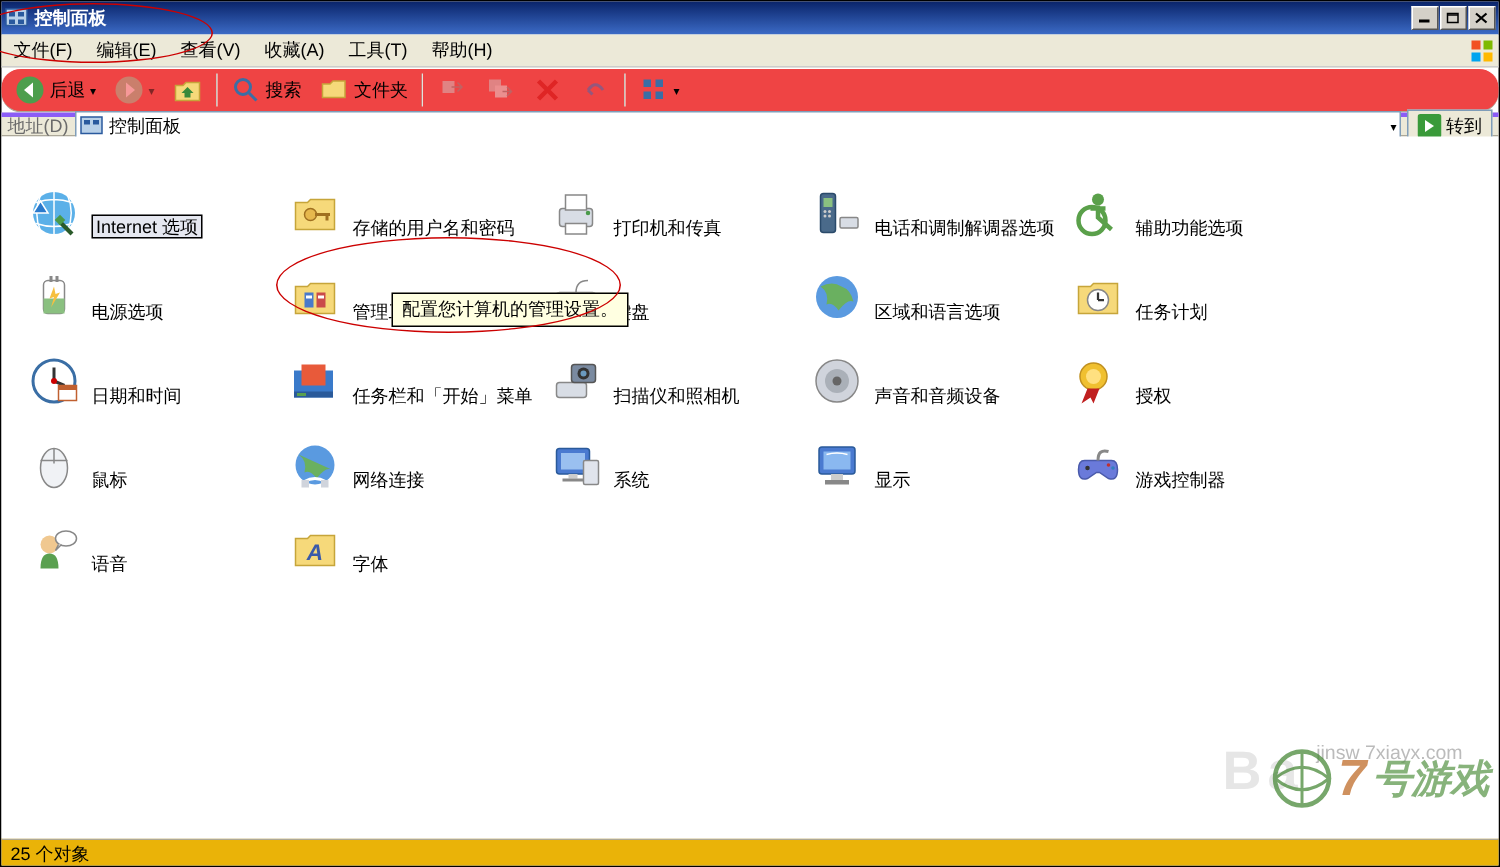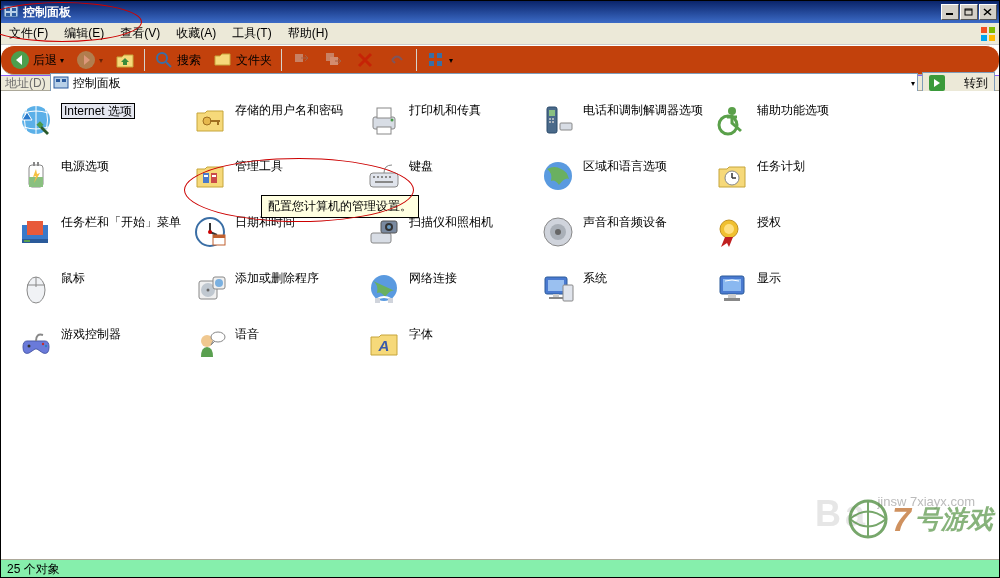--- a/index.html
+++ b/index.html
@@ -10,41 +10,41 @@
 .titlebar { background: linear-gradient(#0a246a, #3c6bc6); color: #fff; display: flex; align-items: center; height: 22px; padding: 0 2px; font-size: 12px; }
 .titlebar-icon { width: 16px; height: 16px; margin-right: 4px; display:inline-flex; align-items:center; justify-content:center; }
 .titlebar-title { flex: 1; font-weight: bold; }
 .win-btns { display: flex; gap: 0; }
 .win-btn { width: 18px; height: 16px; background: #d4d0c8; border: 1px solid #fff; border-right-color: #555; border-bottom-color: #555; display: flex; align-items: center; justify-content: center; font-size: 9px; color: #000; margin-left: 1px; cursor: pointer; }
 
 .menubar { background: #ece9d8; display: flex; align-items: center; height: 22px; font-size: 12px; border-bottom: 1px solid #ccc; position: relative; }
 .menu-item { padding: 3px 8px; cursor: pointer; }
 .win-flag { position: absolute; right: 2px; top: 2px; width: 18px; height: 18px; }
 
-.toolbar { background: #c2410c; display: flex; align-items: center; height: 30px; border-top: 1px solid #fff; border-bottom: 1px solid #aca899; font-size: 12px; padding: 0 4px; gap: 2px; border-radius: 13px; }
+.toolbar { background: #ef4444; display: flex; align-items: center; height: 30px; border-top: 1px solid #fff; border-bottom: 1px solid #aca899; font-size: 12px; padding: 0 4px; gap: 2px; border-radius: 13px; }
 .tb-btn { display: flex; align-items: center; padding: 2px 4px; gap: 3px; cursor: pointer; border: 1px solid transparent; border-radius: 2px; }
 .tb-sep { width: 1px; height: 22px; background: linear-gradient(to right, #aca899, #fff); margin: 0 2px; }
 .tb-ico { width: 20px; height: 20px; display:inline-flex; align-items:center; justify-content:center; }
 .disabled { opacity: .45; }
 
-.addrbar { background: #ece9d8; display: flex; align-items: center; height: 16px; border-top: 1px solid #8b5cf6; border-bottom: 1px solid #aca899; font-size: 12px; padding: 0 4px; gap: 4px; }
+.addrbar { background: #ece9d8; display: flex; align-items: center; height: 16px; border-top: 3px solid #8b5cf6; border-bottom: 1px solid #aca899; font-size: 12px; padding: 0 4px; gap: 4px; }
 .addr-label { color: #6b6b6b; }
 .addr-input { flex: 1; background: #fff; border: 1px solid #7f9db9; height: 20px; display: flex; align-items: center; padding: 0 2px; gap: 4px; }
-.addr-go { display: flex; align-items: center; gap: 19px; padding: 2px 6px; border: 1px solid #7f9db9; background: #ece9d8; cursor: pointer; }
+.addr-go { display: flex; align-items: center; gap: 3px; padding: 2px 6px; border: 1px solid #7f9db9; background: #ece9d8; cursor: pointer; }
 
 .content { flex: 1; background: #fff; position: relative; overflow: hidden; }
 .grid { display: grid; grid-template-columns: repeat(5, 170px); grid-auto-rows: 56px; padding: 12px 18px; gap: 0 4px; position: absolute; inset: 0; }
-.item { display: flex; align-items: flex-start; gap: 8px; cursor: pointer; }
+.item { display: flex; align-items: flex-end; gap: 8px; cursor: pointer; }
 .icon { width: 34px; height: 34px; flex-shrink: 0; display:flex; align-items:center; justify-content:center; }
 .label { font-size: 12px; max-width: 120px; line-height: 14px; }
 .label.selected { border: 1px solid #000; background: #e5e7f0; padding: 0 2px; }
 
 .tooltip { position: absolute; left: 260px; top: 104px; background: #ffffe1; border: 1px solid #000; font-size: 12px; padding: 2px 6px; z-index: 10; text-align: center; }
 
-.statusbar { background: #86efac; border-top: 1px solid #aca899; height: 18px; font-size: 12px; padding: 1px 6px; color: #000; }
+.statusbar { background: #eab308; border-top: 1px solid #aca899; height: 18px; font-size: 12px; padding: 1px 6px; color: #000; }
 
 .ann-top { position: absolute; left: -18px; top: 2px; width: 160px; height: 40px; border: 1.5px solid #c00; border-radius: 50%; z-index: 20; pointer-events: none; }
 .ann-mid { position: absolute; left: 184px; top: 158px; width: 230px; height: 64px; border: 1.5px solid #c00; border-radius: 50%; z-index: 20; pointer-events: none; }
 
 .watermark { position: absolute; right: 6px; bottom: 20px; font-size: 26px; font-style: italic; font-weight: bold; color: #609a50; opacity: .75; display:flex; align-items:center; gap:4px; }
 .watermark-bd { position: absolute; right: 130px; bottom: 24px; font-size: 36px; color: #e6e6e6; font-weight: bold; letter-spacing: 4px; }
 .watermark-url { position:absolute; right:24px; bottom:50px; font-size:13px; color:#bbb;margin-left:16px; }
 
 .dropdown-arrow { font-size: 8px; color:#000; }
 </style>
@@ -333,44 +333,44 @@
               <circle cx="17" cy="19" r="7" fill="#fff" stroke="#888"></circle>
               <line x1="17" y1="19" x2="17" y2="14" stroke="#333" stroke-width="1.5"></line>
               <line x1="17" y1="19" x2="21" y2="19" stroke="#333" stroke-width="1.5"></line>
             </svg>
           </span>
           <span class="label">任务计划</span>
         </div>
         <div class="item">
           <span class="icon">
             <svg viewBox="0 0 34 34">
-              <rect x="3" y="10" width="26" height="18" fill="#3a7aca"></rect>
-              <rect x="3" y="24" width="26" height="4" fill="#2a5a9a"></rect>
-              <rect x="5" y="25" width="6" height="2" fill="#5aa050"></rect>
-              <rect x="8" y="6" width="16" height="14" fill="#e85a3a"></rect>
-            </svg>
-          </span>
-          <span class="label">任务栏和「开始」菜单</span>
-        </div>
-        <div class="item">
-          <span class="icon">
-            <svg viewBox="0 0 34 34">
               <circle cx="17" cy="17" r="14" fill="#fff" stroke="#3a6ea5" stroke-width="2"></circle>
               <line x1="17" y1="17" x2="17" y2="8" stroke="#333" stroke-width="2"></line>
               <line x1="17" y1="17" x2="24" y2="20" stroke="#333" stroke-width="2"></line>
               <circle cx="17" cy="17" r="2" fill="#c00"></circle>
               <rect x="20" y="20" width="12" height="10" fill="#fff" stroke="#c06030"></rect>
               <rect x="20" y="20" width="12" height="3" fill="#c06030"></rect>
             </svg>
           </span>
           <span class="label">日期和时间</span>
         </div>
         <div class="item">
           <span class="icon">
             <svg viewBox="0 0 34 34">
+              <rect x="3" y="10" width="26" height="18" fill="#3a7aca"></rect>
+              <rect x="3" y="24" width="26" height="4" fill="#2a5a9a"></rect>
+              <rect x="5" y="25" width="6" height="2" fill="#5aa050"></rect>
+              <rect x="8" y="6" width="16" height="14" fill="#e85a3a"></rect>
+            </svg>
+          </span>
+          <span class="label">任务栏和「开始」菜单</span>
+        </div>
+        <div class="item">
+          <span class="icon">
+            <svg viewBox="0 0 34 34">
               <rect x="4" y="18" width="20" height="10" rx="2" fill="#d8dde5" stroke="#888"></rect>
               <rect x="14" y="6" width="16" height="12" rx="2" fill="#7a8aa0" stroke="#555"></rect>
               <circle cx="22" cy="12" r="4" fill="#333"></circle>
               <circle cx="22" cy="12" r="2" fill="#6a9ac0"></circle>
             </svg>
           </span>
           <span class="label">扫描仪和照相机</span>
         </div>
         <div class="item">
           <span class="icon">
@@ -394,32 +394,20 @@
         </div>
         <div class="item">
           <span class="icon">
             <svg viewBox="0 0 34 34">
               <ellipse cx="17" cy="19" rx="9" ry="13" fill="#f0f2f5" stroke="#888"></ellipse>
               <line x1="17" y1="6" x2="17" y2="16" stroke="#888"></line>
               <line x1="8" y1="14" x2="26" y2="14" stroke="#888"></line>
             </svg>
           </span>
           <span class="label">鼠标</span>
-        </div>
-        <div class="item">
-          <span class="icon">
-            <svg viewBox="0 0 34 34">
-              <rect x="6" y="10" width="18" height="18" rx="2" fill="#f0f0f0" stroke="#888"></rect>
-              <circle cx="15" cy="19" r="7" fill="#c0c8d0"></circle>
-              <circle cx="15" cy="19" r="1.5" fill="#666"></circle>
-              <rect x="20" y="6" width="12" height="12" rx="2" fill="#f0f0f0" stroke="#888"></rect>
-              <circle cx="26" cy="12" r="4" fill="#7ab0e0"></circle>
-            </svg>
-          </span>
-          <span class="label">添加或删除程序</span>
         </div>
         <div class="item">
           <span class="icon">
             <svg viewBox="0 0 34 34">
               <circle cx="17" cy="17" r="13" fill="#5a9ae0"></circle>
               <path d="M6 10 Q12 14 10 22 Q14 20 18 26 Q24 18 28 20" fill="#6ab060"></path>
               <path d="M10 28 Q17 24 24 28" stroke="#fff" stroke-width="2" fill="none"></path>
               <rect x="8" y="27" width="5" height="5" fill="#d0d4dc"></rect>
               <rect x="21" y="27" width="5" height="5" fill="#d0d4dc"></rect>
             </svg>

